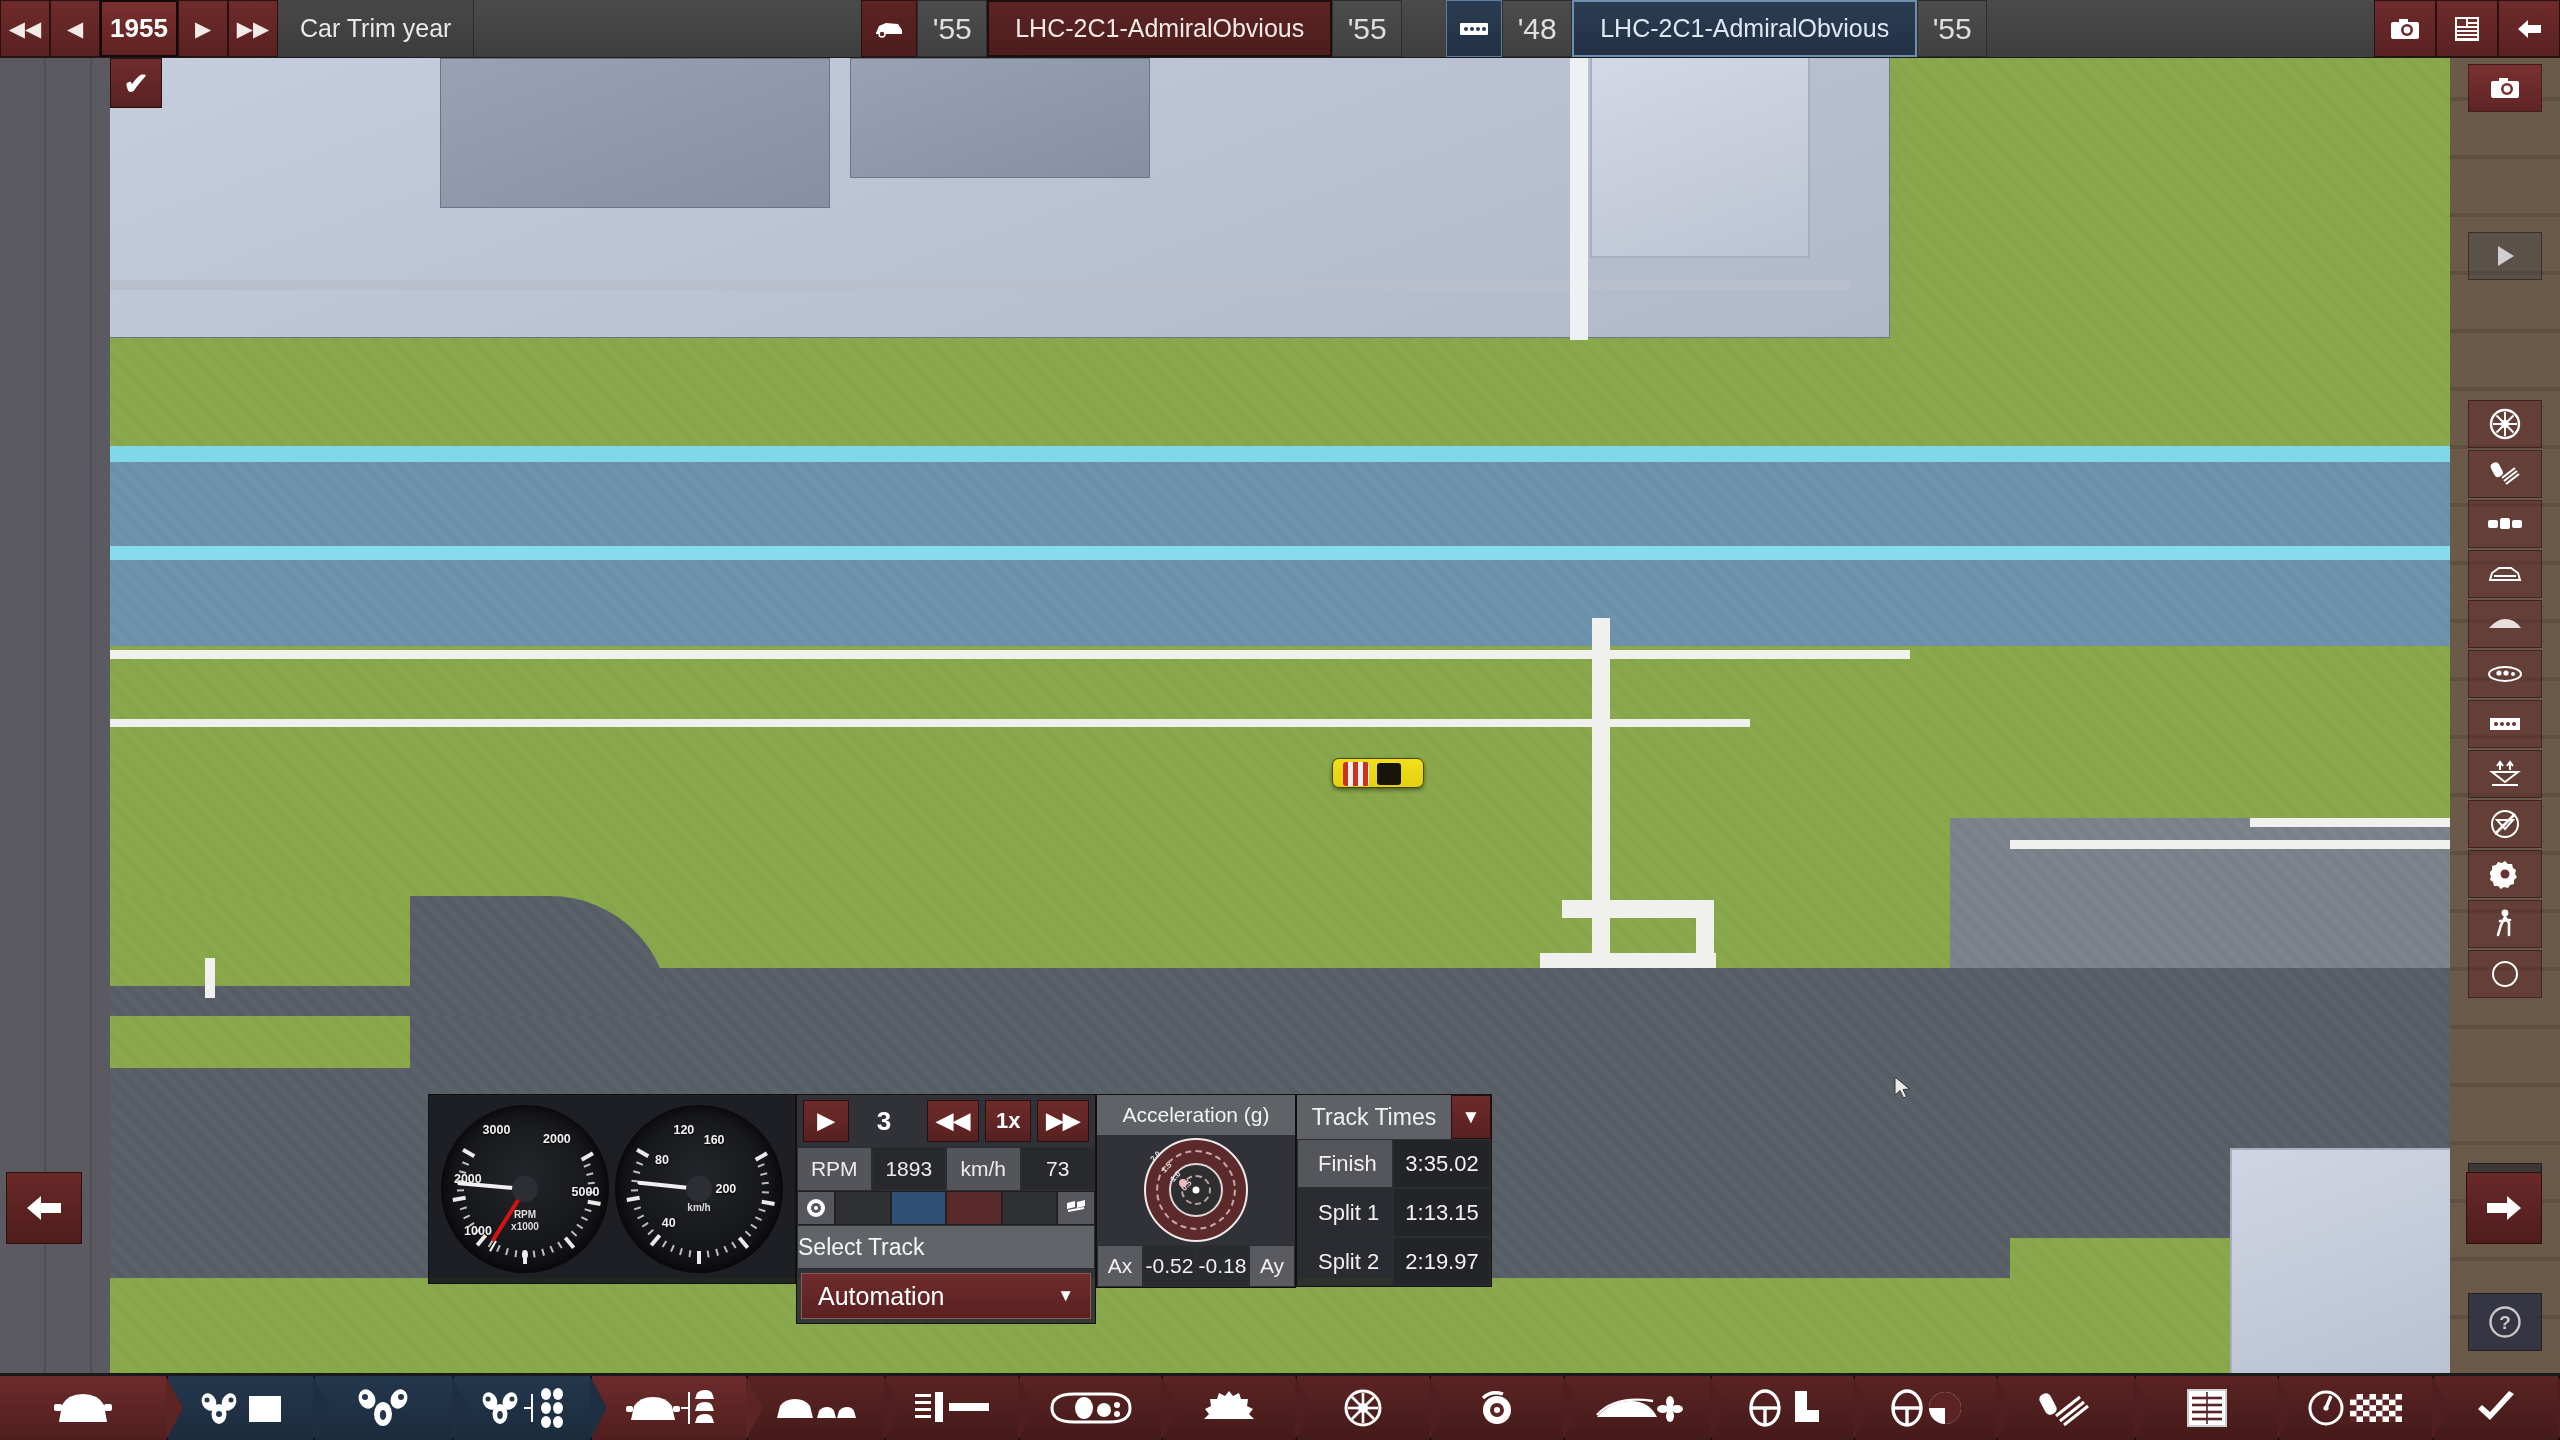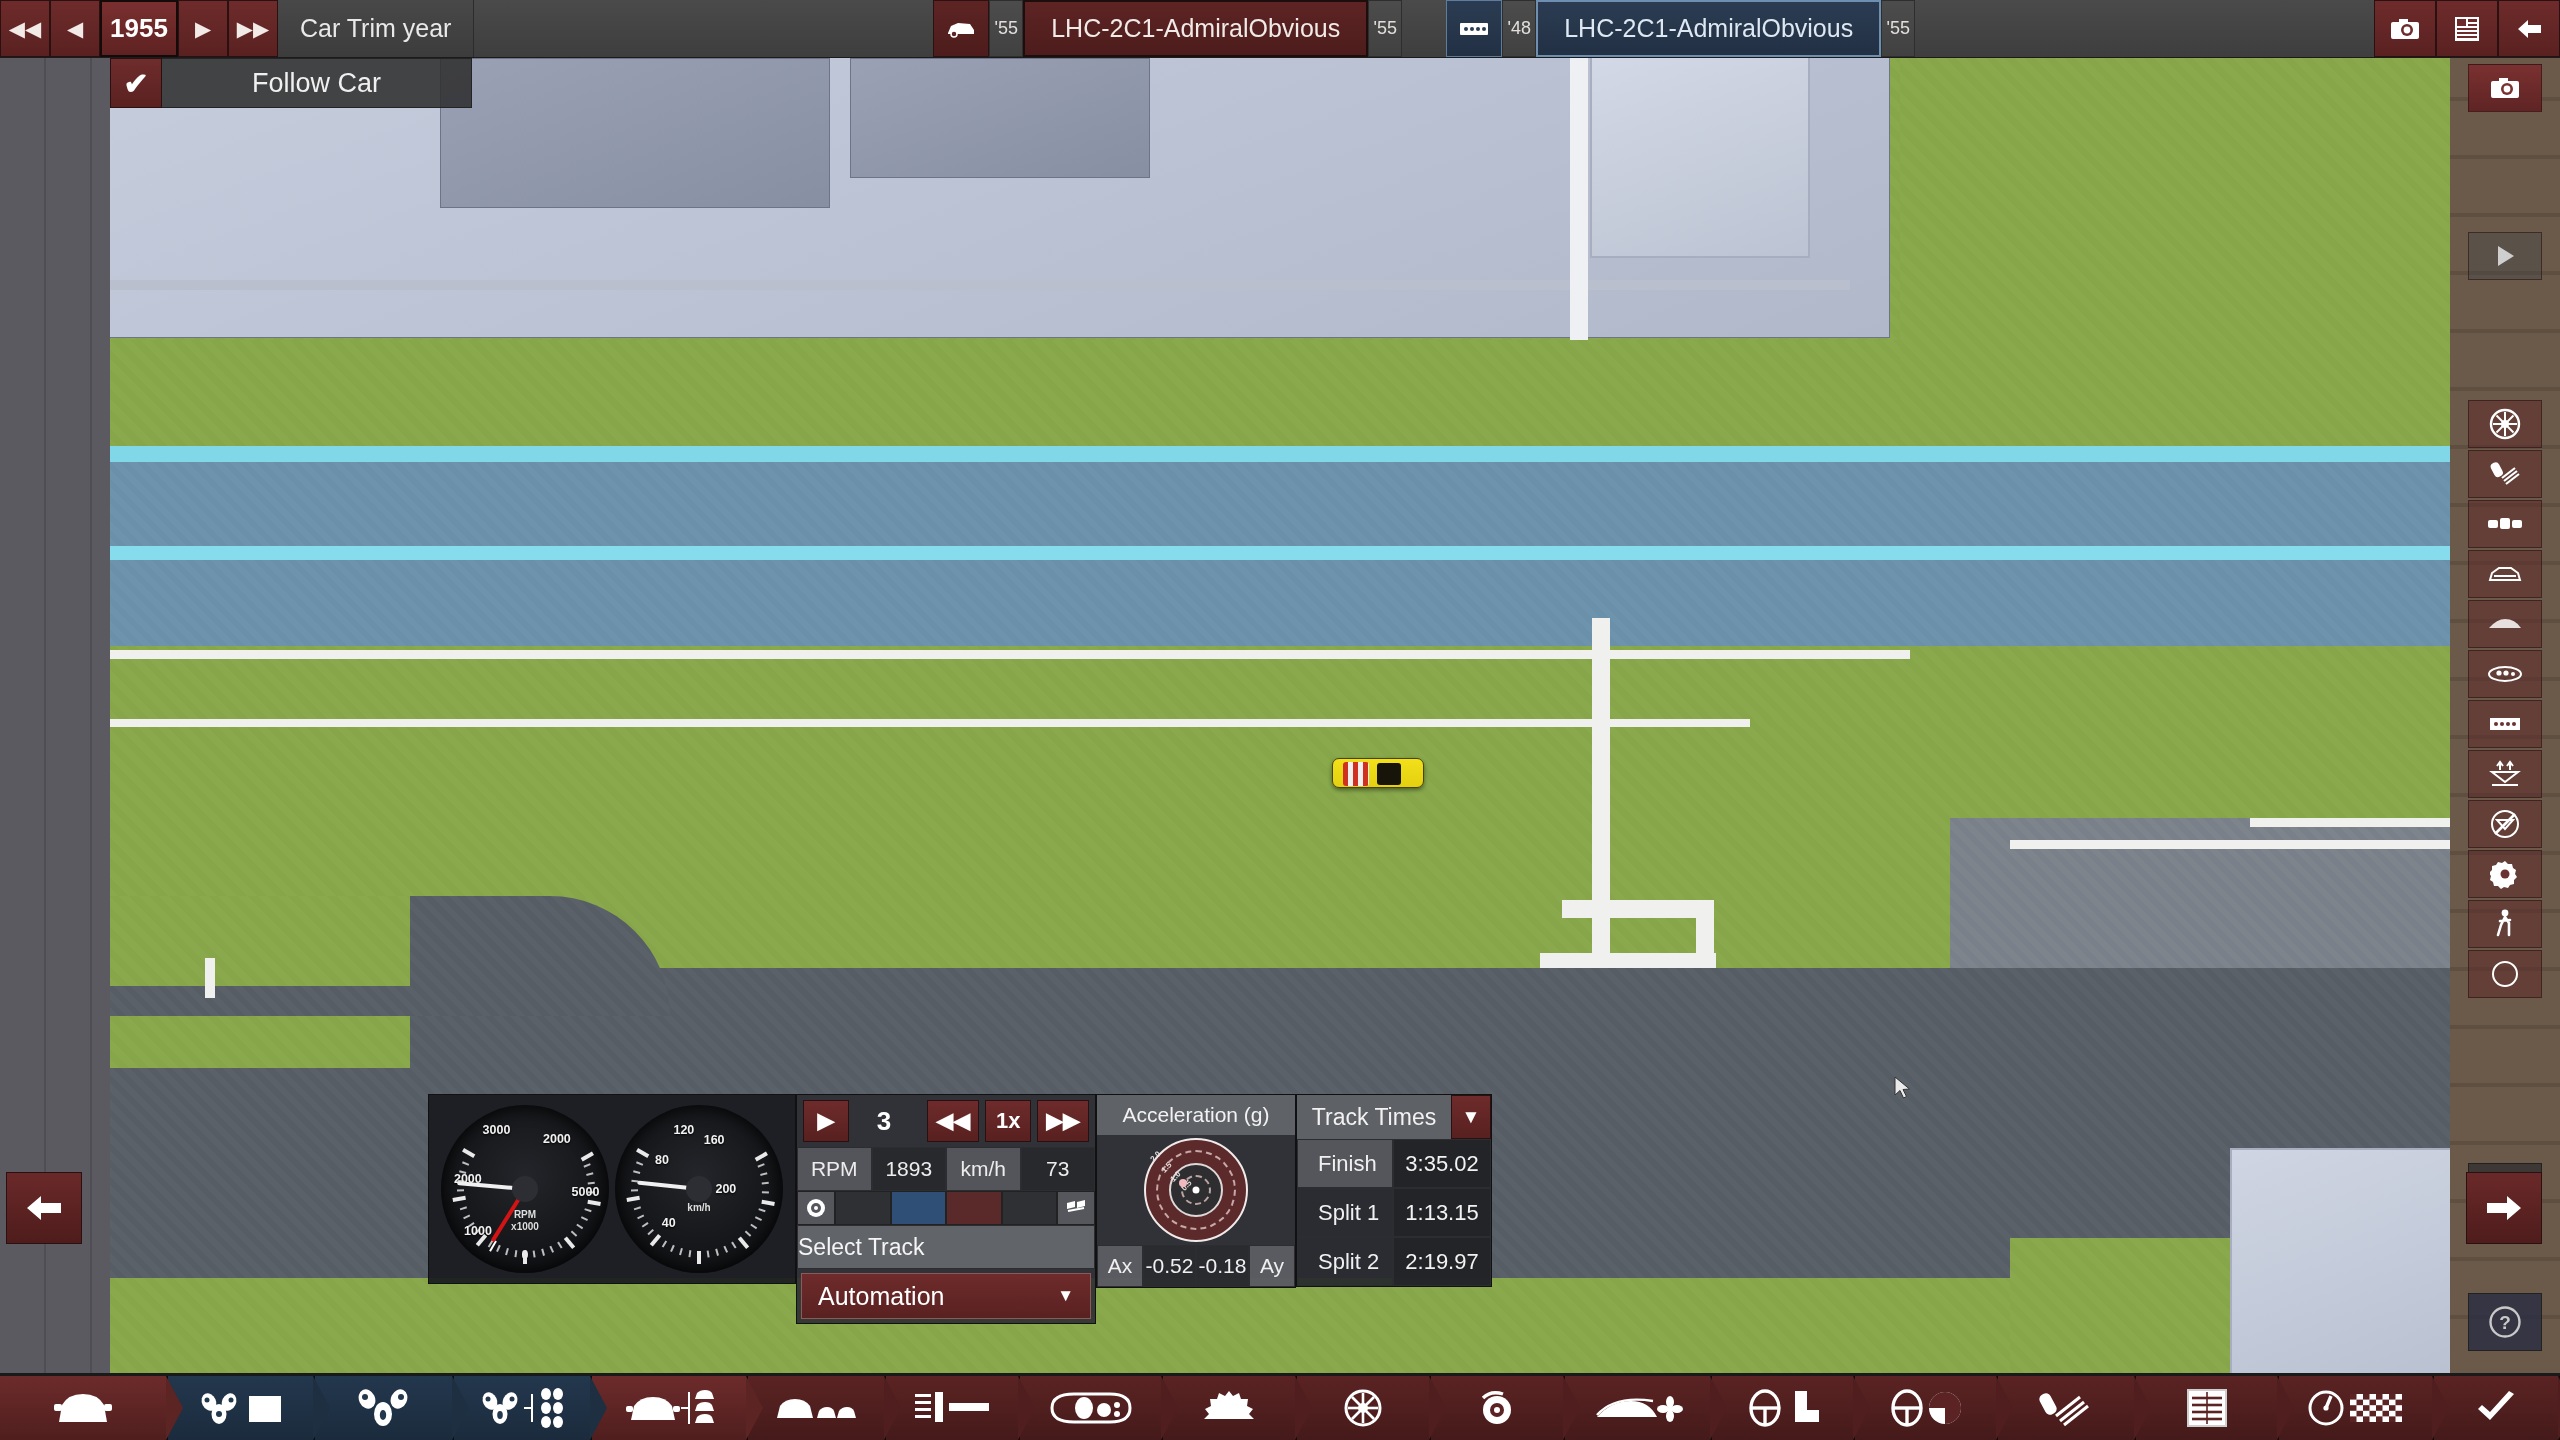--- a/index.html
+++ b/index.html
@@ -40,21 +40,21 @@
   .tb-spacer { flex: 1; background: linear-gradient(#4a4a4a, #3e3e3e); }
   .tb-chip {
     display: flex; align-items: center; justify-content: flex-end;
     padding: 0 26px; font-size: 25px; color: #f0eae8;
     border: 1px solid #2a1212;
   }
   .tb-chip.red { background: linear-gradient(#5e2424, #4d1c1c); }
   .tb-chip.blue { background: linear-gradient(#2b3c52, #223044); border-color: #5e7c9c; color: #dde8f2; }
   .tb-yr {
     display: flex; align-items: center; justify-content: center;
-    width: 34px; font-size: 18px; color: #e2dedc;
+    width: 70px; font-size: 30px; color: #e2dedc;
     background: linear-gradient(#4c4c4c, #414141);
     border: 1px solid #2e2e2e;
   }
   .tb-ico {
     display: flex; align-items: center; justify-content: center;
     width: 56px; border: 1px solid #2a1212;
   }
   .tb-ico.red { background: linear-gradient(#5e2424, #4d1c1c); }
   .tb-ico.blue { background: linear-gradient(#2b3c52, #223044); border-color: #5e7c9c; }
   .tb-right { display: flex; }
@@ -467,23 +467,20 @@
         <svg width="28" height="22" viewBox="0 0 28 22">
             <path d="M13 2 L3 11 L13 20 L13 15 L26 15 L26 7 L13 7 Z" fill="#fff"></path>
           </svg>
       </div>
     </div>
   </div>
 
   <div id="follow-car">
     <div class="chk">
       <span>✔</span>
-    </div>
-    <div class="lbl">
-      <span>Follow Car</span>
     </div>
   </div>
 
   <div id="hud">
 
     <div class="gauges">
 
       <div class="dial">
         <div class="tk" style="left:50%;top:50%;width:2px;height:12px;transform-origin:50% 0;transform:rotate(-150deg) translateY(-72px);background:#fff;"></div>
         <div class="num" style="left:50%;top:89%;">0</div>

